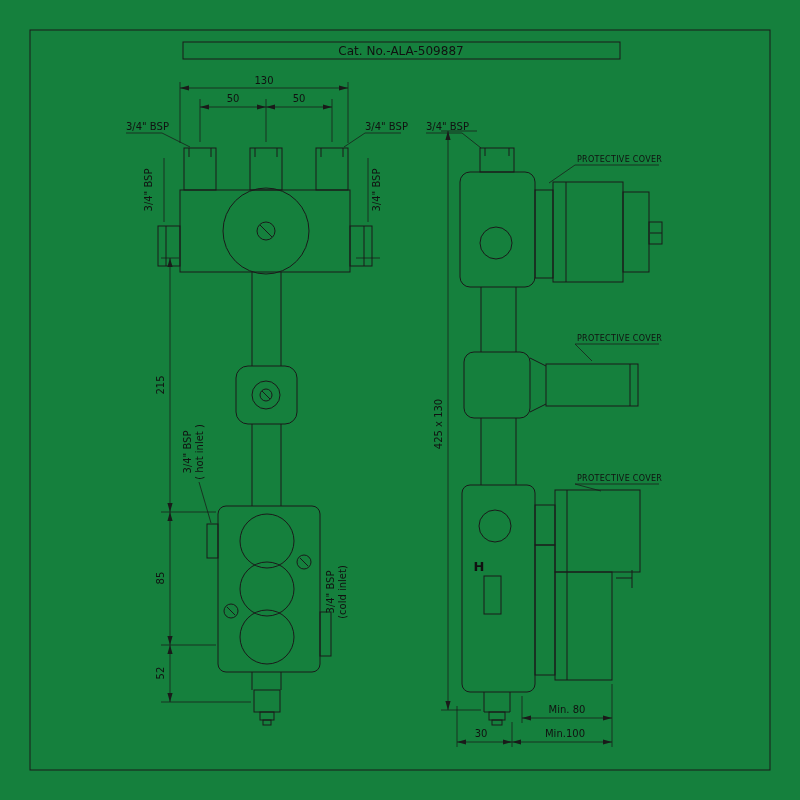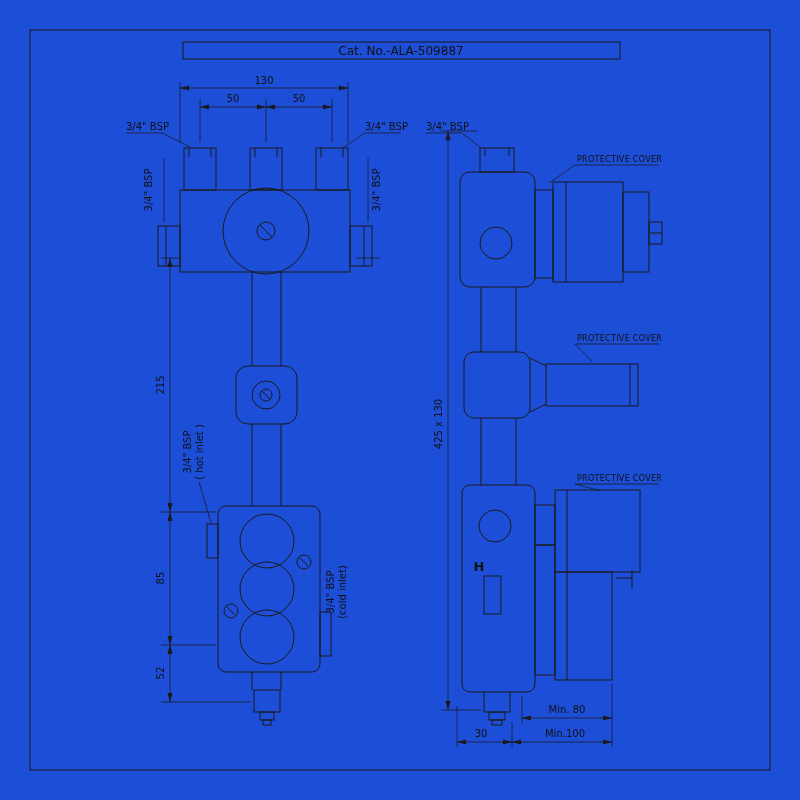--- a/index.html
+++ b/index.html
@@ -1,16 +1,16 @@
 <!DOCTYPE html>
 <html><head>
 <meta charset="utf-8">
 <style>
   html,body{margin:0;padding:0;background:#ffffff;}
-  .sheet{position:relative;width:800px;height:800px;background:#1d4ed8;font-family:"DejaVu Sans",sans-serif;}
+  .sheet{position:relative;width:800px;height:800px;background:#15803d;font-family:"DejaVu Sans",sans-serif;}
   svg{display:block;}
   .g{stroke:#1a1a1a;fill:none;stroke-width:1;}
   .thin{stroke:#1a1a1a;fill:none;stroke-width:0.75;}
   .arr{fill:#1a1a1a;stroke:none;}
   text{font-family:"DejaVu Sans",sans-serif;fill:#111;}
   .lbl{font-size:10px;}
   .sm{font-size:8px;letter-spacing:0.3px;}
   .ttl{font-size:12px;}
   .hbold{font-size:13px;font-weight:bold;}
 </style>

